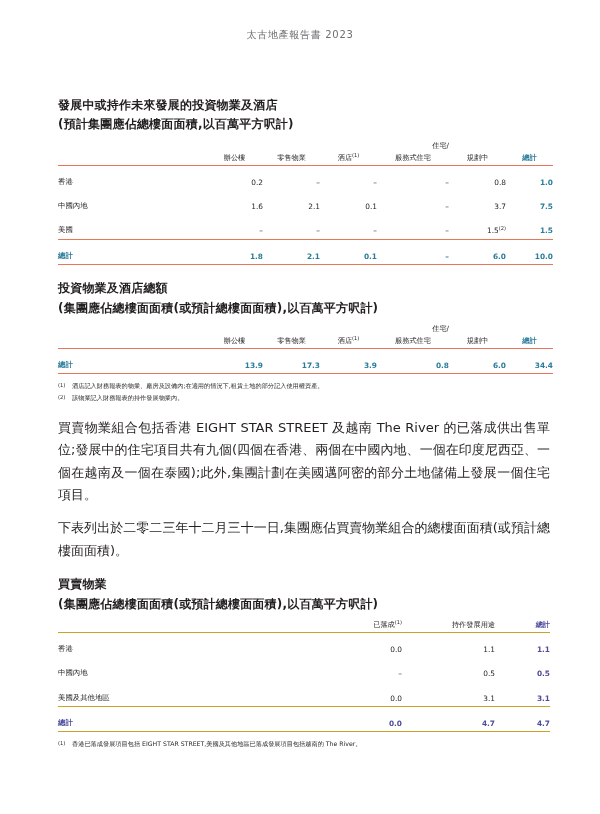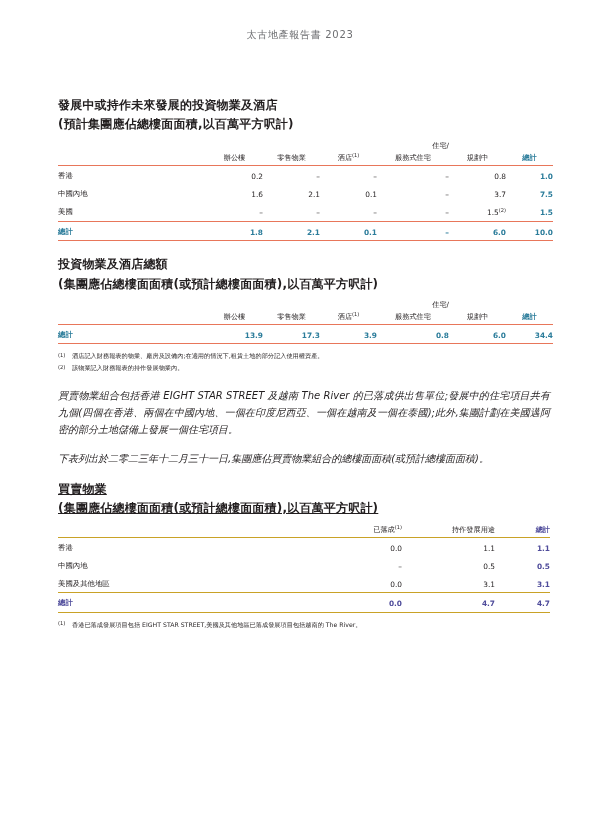--- a/index.html
+++ b/index.html
@@ -92,21 +92,21 @@
   }
   thead th.th-label { text-align: left; }
   thead th.th-total { font-weight: bold; }
 
   .t1 thead th.th-total,
   .t2 thead th.th-total { color: #2c7d9b; }
   .t3 thead th.th-total { color: #4f4c9b; }
 
   tbody td {
     text-align: right;
-    padding-top: 5px;
+    padding-top: 11px;
     padding-bottom: 3.3px;
     font-size: 7.4px;
     color: #231f20;
   }
   tbody td.cell-label {
     text-align: left;
   }
   tbody td.cell-total {
     font-weight: bold;
   }
@@ -151,26 +151,25 @@
   }
   .fn .fn-mark {
     position: absolute;
     left: 0;
     top: -0.5px;
     font-size: 5.2px;
   }
 
   
   .para {
-    font-size: 10px;
+    font-size: 13px;
     line-height: 1.72;
     text-align: justify;
     color: #231f20;
     margin-top: 14px;
-    font-style: italic;
   }
   .para.tight { margin-top: 11px; }
 
   
   .page-number {
     position: absolute;
     left: 0;
     top: 812px;
     width: 543px;
     text-align: center;
@@ -319,21 +318,21 @@
       </div>
       <div class="fn">
         <span class="fn-mark">(2)</span>
         <span>該物業記入財務報表的持作發展物業內。</span>
       </div>
     </div>
 
     <div class="para">買賣物業組合包括香港 EIGHT STAR STREET 及越南 The River 的已落成供出售單位;發展中的住宅項目共有九個(四個在香港、兩個在中國內地、一個在印度尼西亞、一個在越南及一個在泰國);此外,集團計劃在美國邁阿密的部分土地儲備上發展一個住宅項目。</div>
     <div class="para tight">下表列出於二零二三年十二月三十一日,集團應佔買賣物業組合的總樓面面積(或預計總樓面面積)。</div>
 
-    <div class="sec-head" style="margin-top:13px;text-decoration:underline;">
+    <div class="sec-head" style="margin-top:13px;">
       <span class="blk">買賣物業</span>
       <span class="sub">(集團應佔總樓面面積(或預計總樓面面積),以百萬平方呎計)</span>
     </div>
 
     <table class="t3">
       <colgroup>
         <col class="c3-label">
           <col class="c3-a">
           <col class="c3-b">
           <col class="c3-total">

